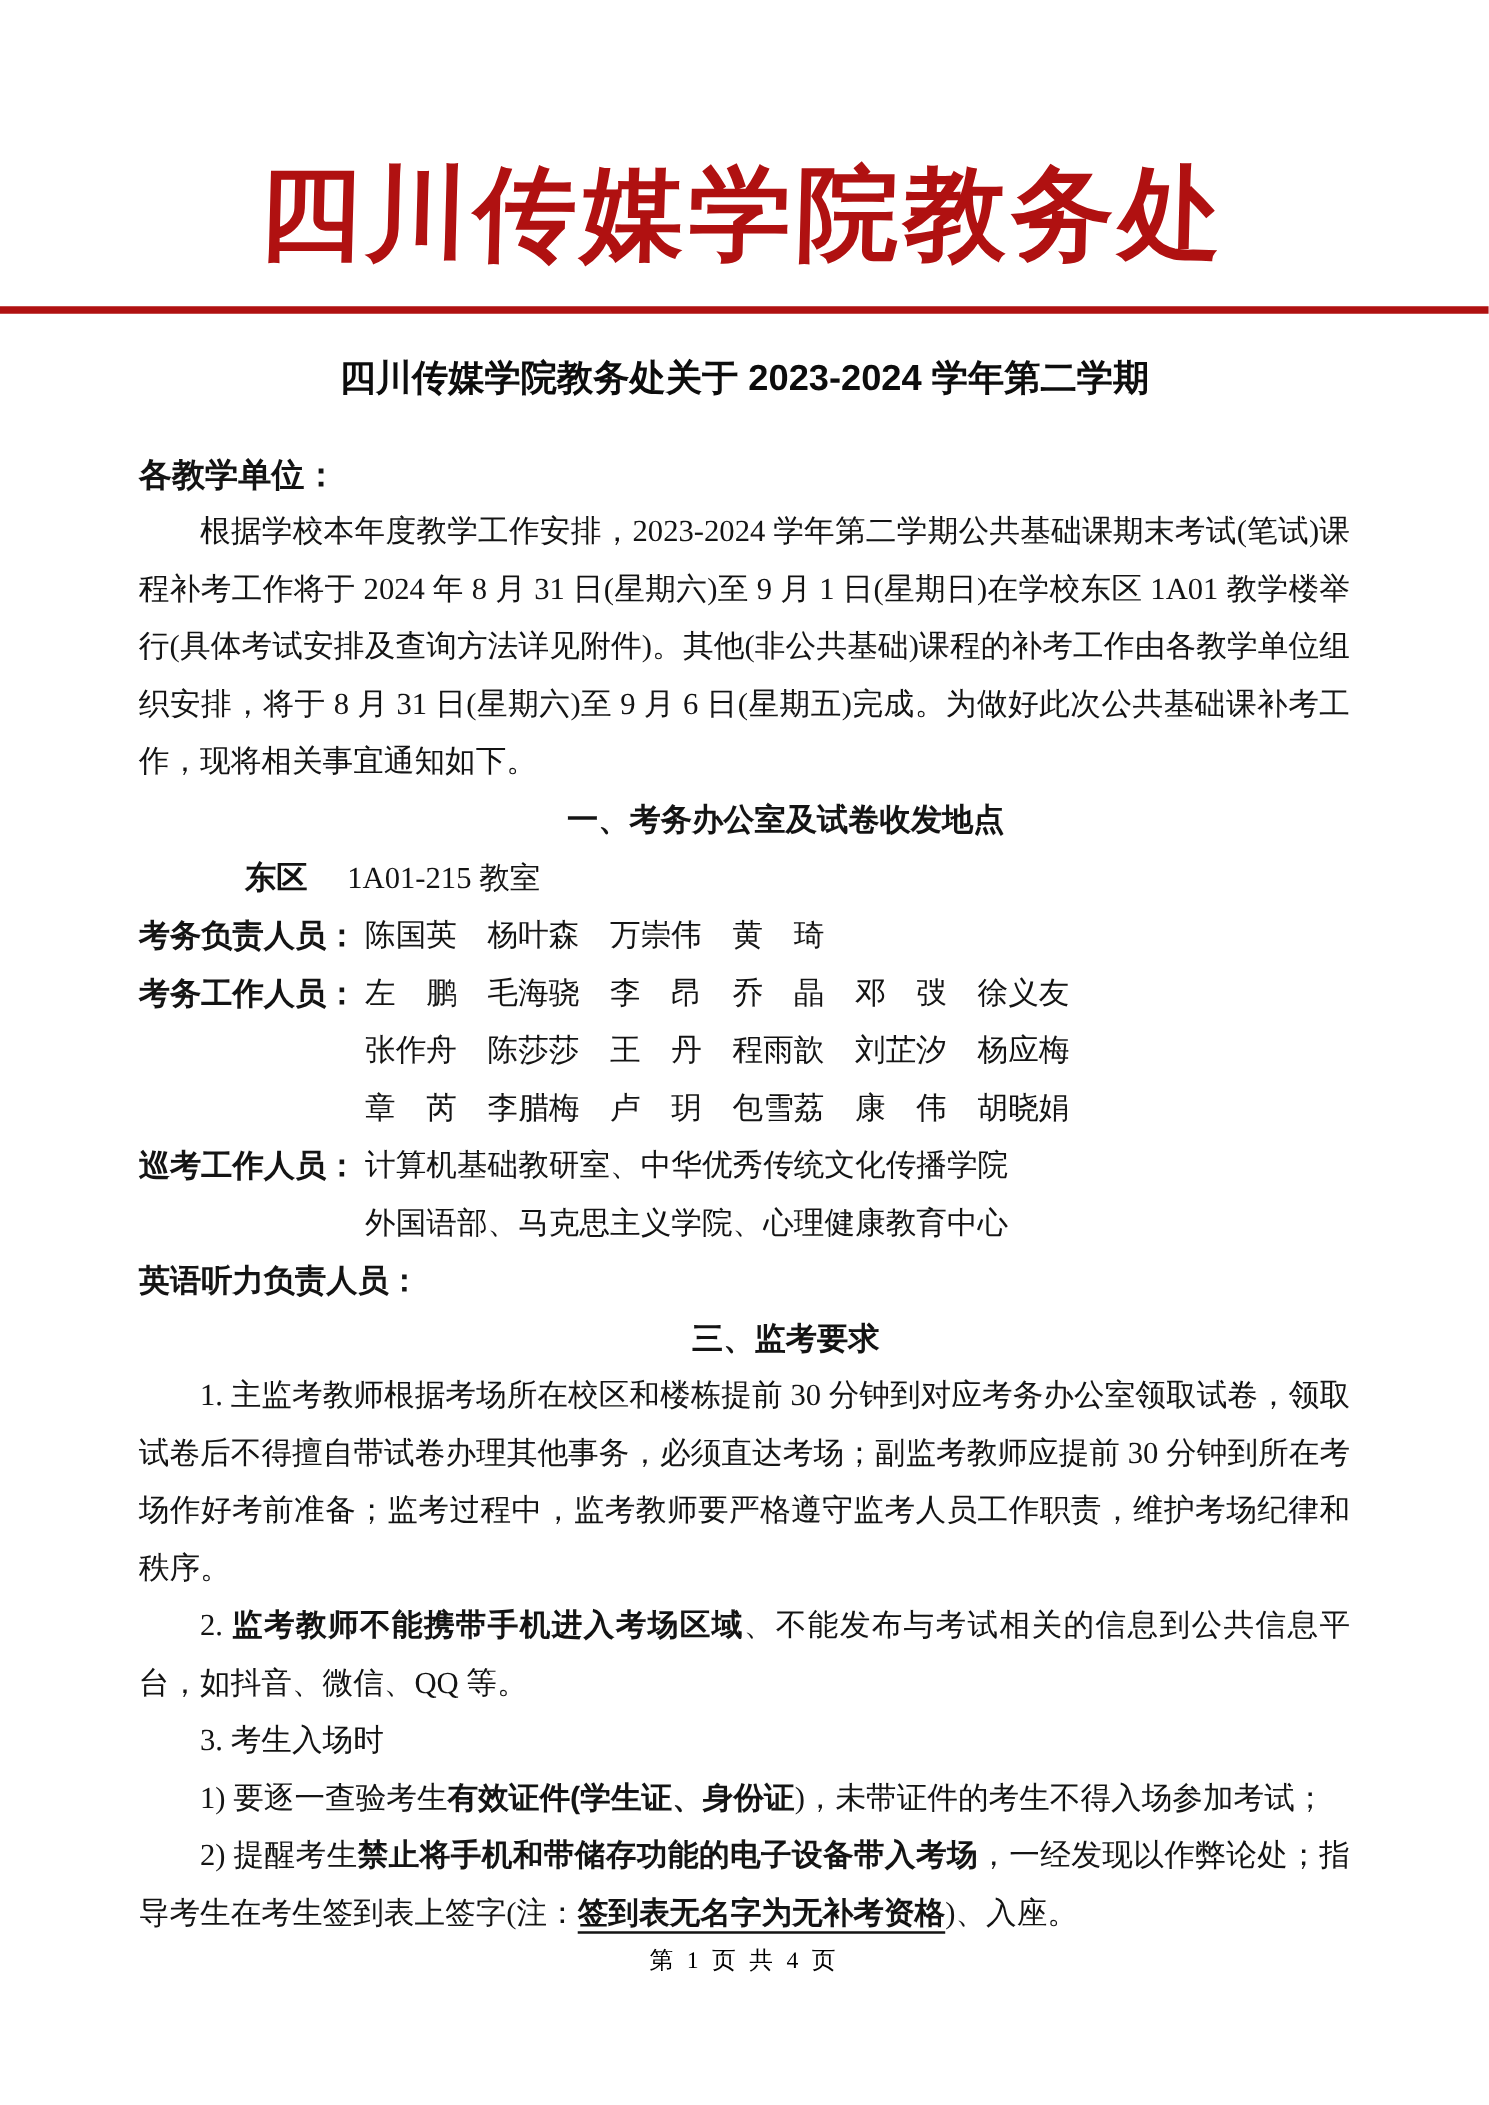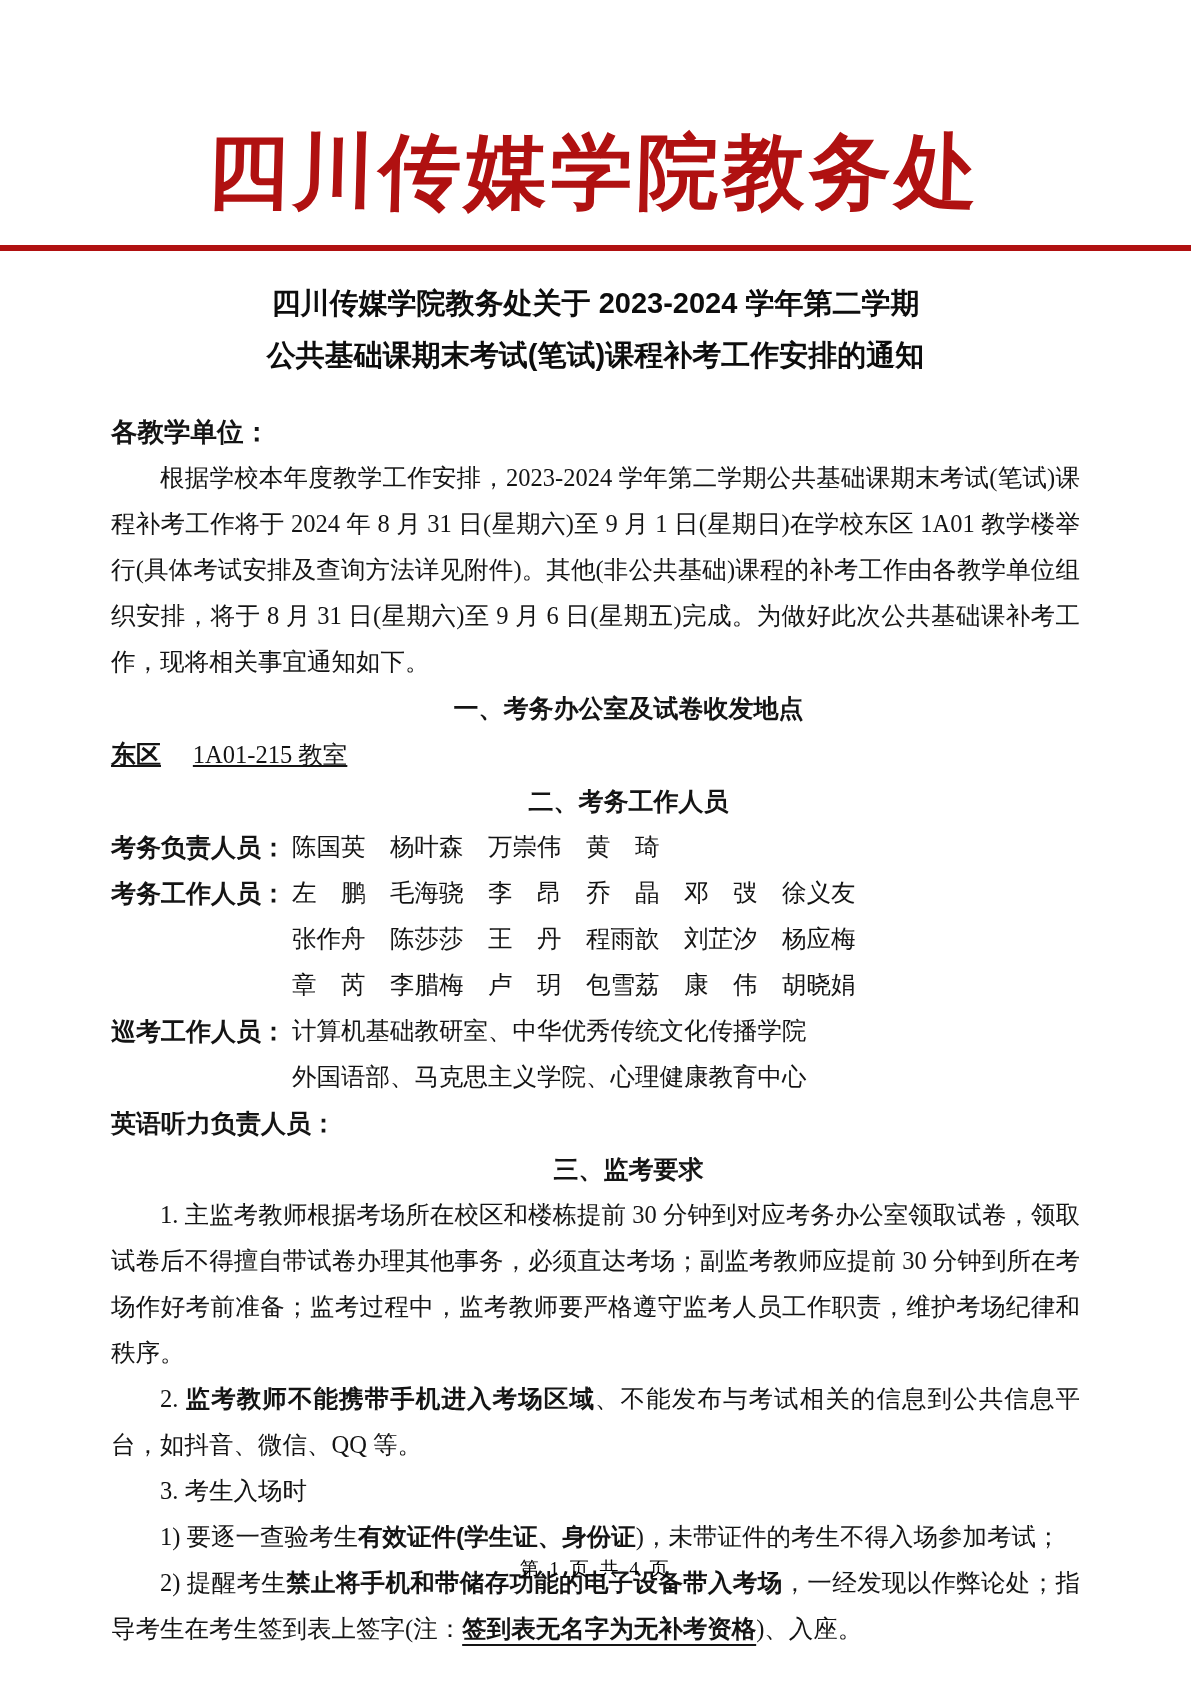--- a/index.html
+++ b/index.html
@@ -63,21 +63,21 @@
   }
   .ind {
     text-indent: 2em;
   }
   .sec-heading {
     margin-left: 66px;
     font-size: 25px;
     text-align: center;
   }
   .loc-line {
-    text-decoration: underline;
+    margin-left: 85px;
   }
   .loc-value {
     margin-left: 1.3em;
   }
   .personnel-row {
     display: flex;
   }
   .personnel-row .p-label {
     flex: none;
     white-space: nowrap;
@@ -112,34 +112,32 @@
 
   <header>
     <div class="letterhead">四川传媒学院教务处</div>
     <div class="red-rule"></div>
   </header>
 
   <main class="content">
 
     <div class="doc-title hei">
       <div>四川传媒学院教务处关于 2023-2024 学年第二学期</div>
-      <div>公共基础课期末考试(笔试)课程补考工作安排的通知</div>
     </div>
 
     <div class="salutation hei">各教学单位：</div>
 
     <p class="para ind" style="margin:0">根据学校本年度教学工作安排，2023-2024 学年第二学期公共基础课期末考试(笔试)课程补考工作将于 2024 年 8 月 31 日(星期六)至 9 月 1 日(星期日)在学校东区 1A01 教学楼举行(具体考试安排及查询方法详见附件)。其他(非公共基础)课程的补考工作由各教学单位组织安排，将于 8 月 31 日(星期六)至 9 月 6 日(星期五)完成。为做好此次公共基础课补考工作，现将相关事宜通知如下。</p>
 
     <div class="sec-heading hei">一、考务办公室及试卷收发地点</div>
 
     <div class="loc-line">
       <span class="hei" style="font-size:25px">东区</span><span class="loc-value">1A01-215 教室</span>
     </div>
 
-    <div class="sec-heading hei">二、考务工作人员</div>
 
     <div class="personnel-row">
       <span class="p-label hei">考务负责人员：</span>
       <div class="p-lines">
         <div class="p-line">陈国英　杨叶森　万崇伟　黄　琦</div>
       </div>
     </div>
 
     <div class="personnel-row">
       <span class="p-label hei">考务工作人员：</span>

